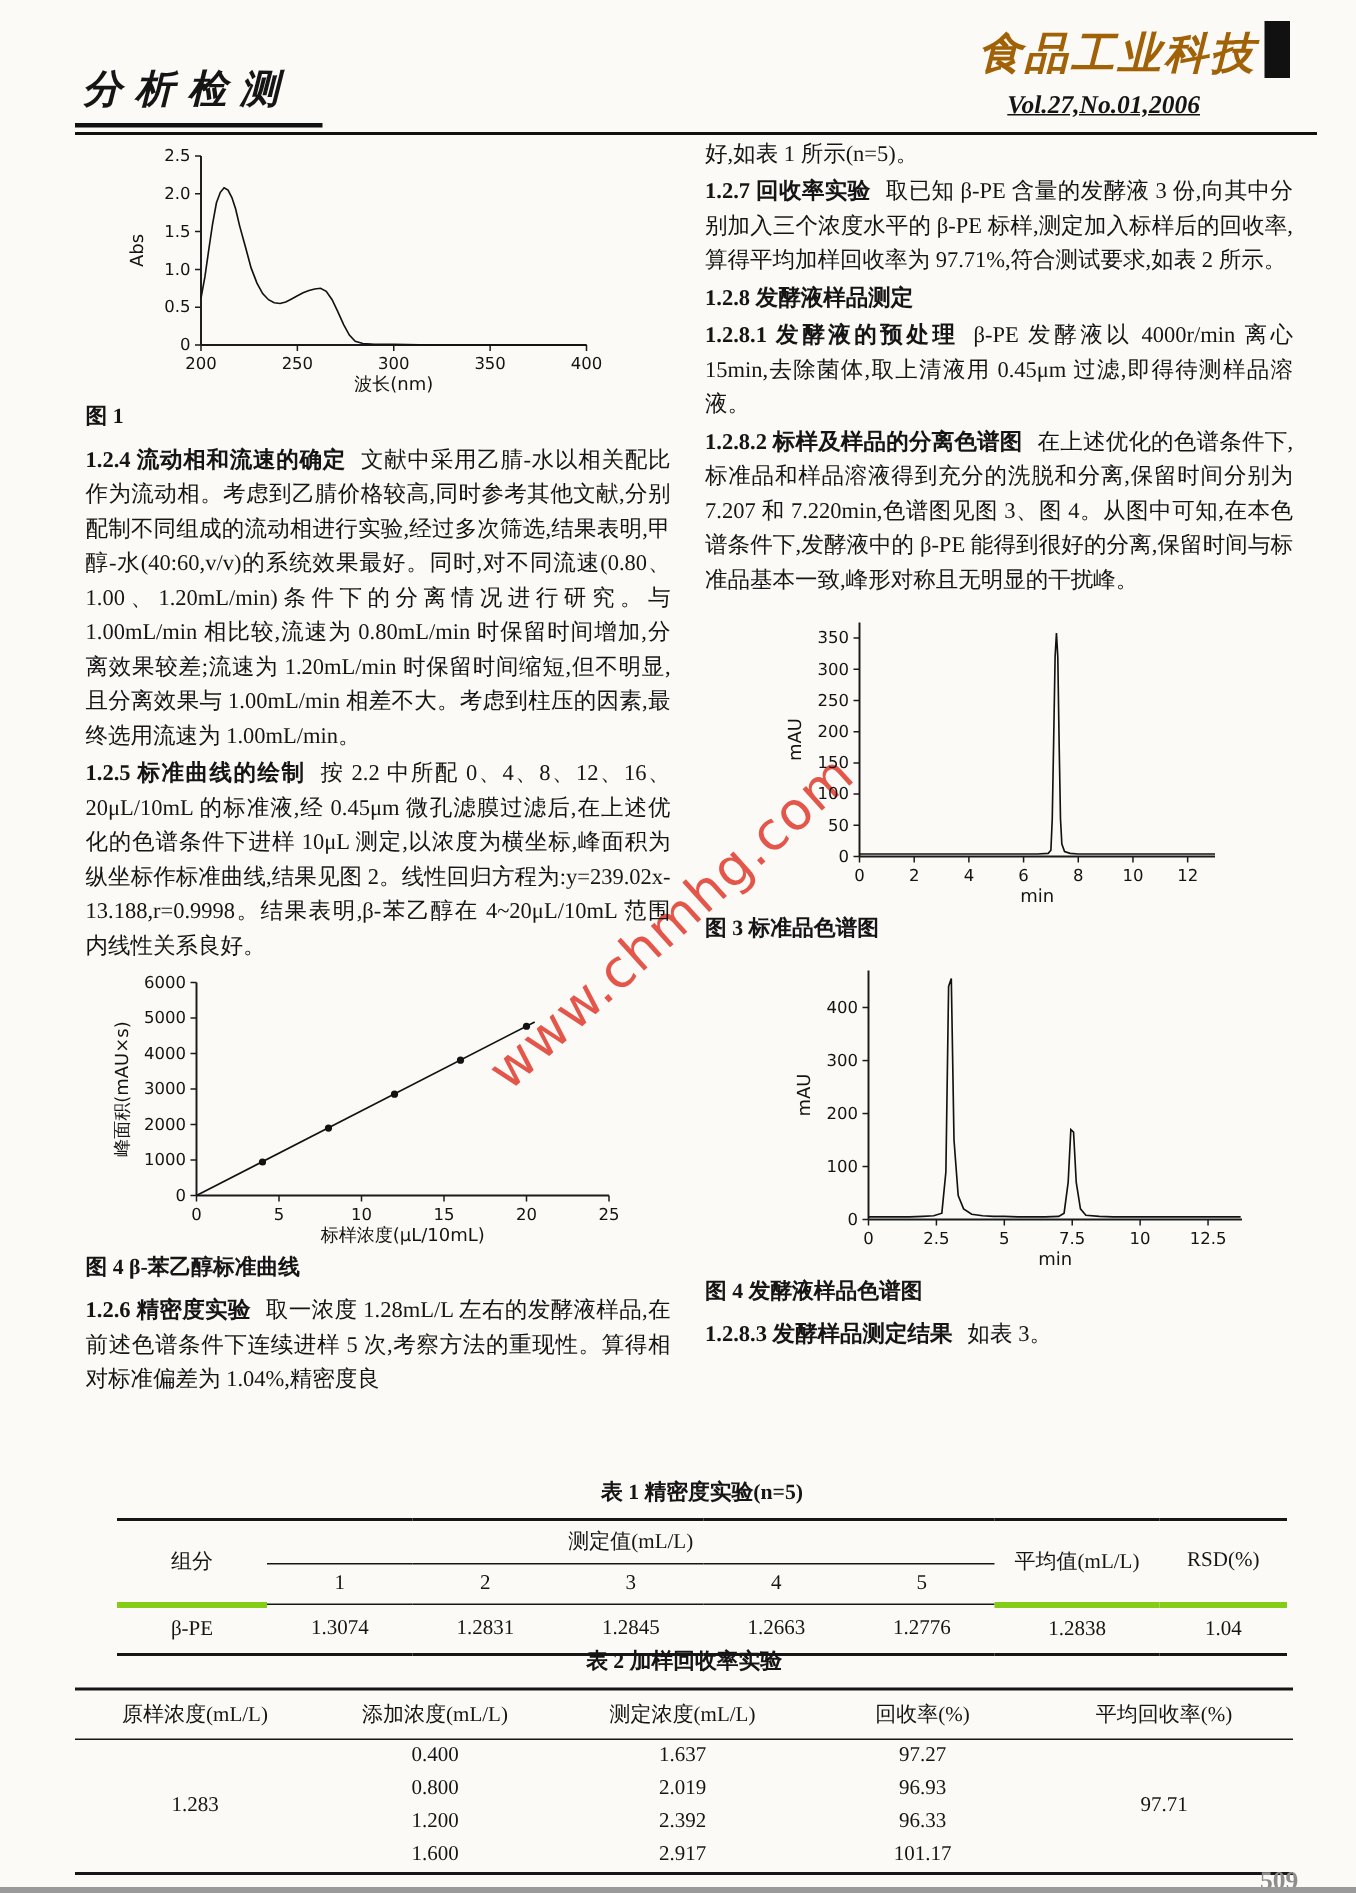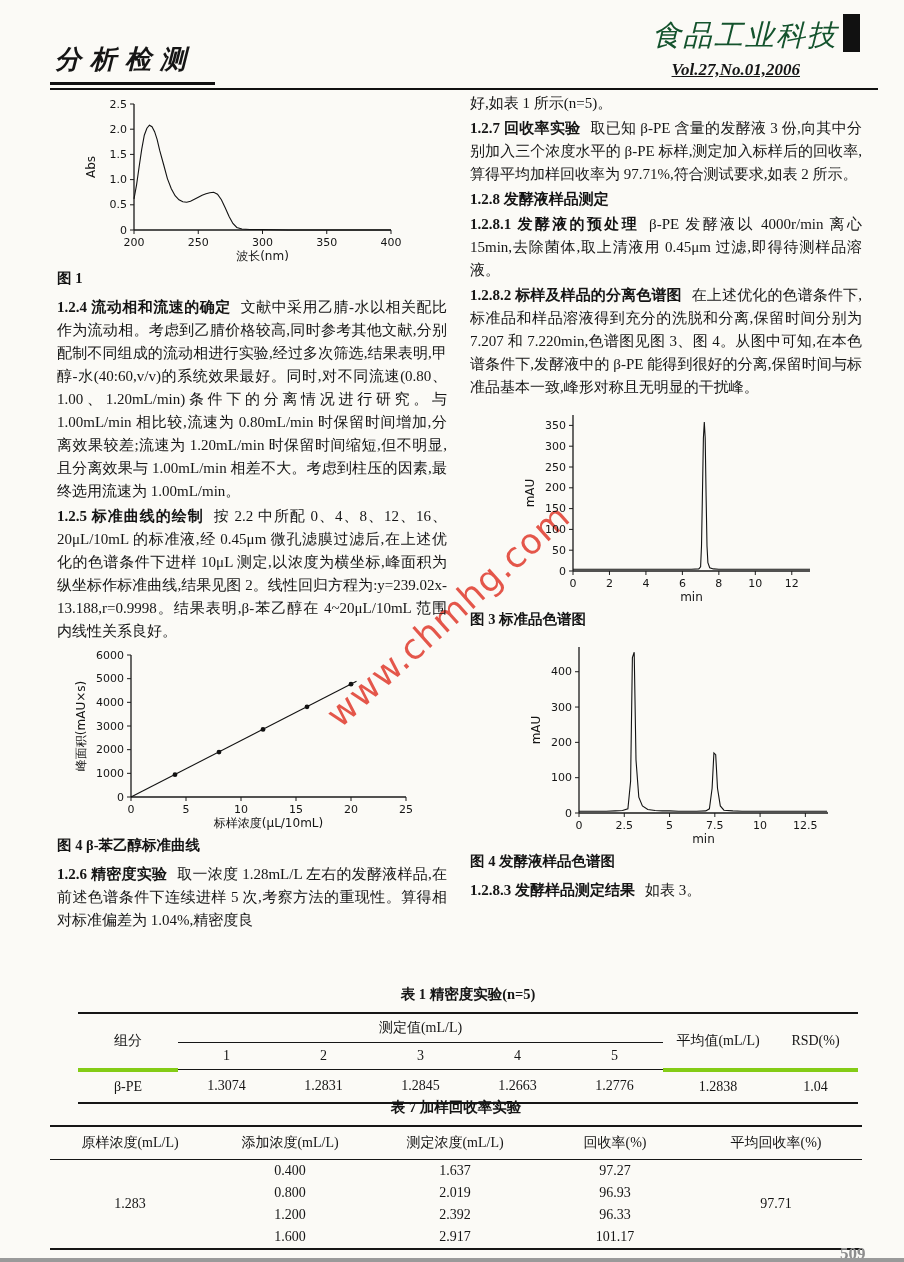--- a/index.html
+++ b/index.html
@@ -13,22 +13,22 @@
     position:absolute;left:55px;top:42px;font-size:26px;font-weight:bold;
     letter-spacing:9px;font-style:italic;
   }
   .rule-thick{position:absolute;left:50px;top:82px;width:165px;height:3px;background:#111;}
   .rule-long{position:absolute;left:50px;top:88px;width:828px;height:2px;background:#111;}
   .hdr-issue{
     position:absolute;left:540px;top:60px;width:260px;text-align:right;
     font-size:17px;font-weight:bold;font-style:italic;text-decoration:underline;
   }
   .hdr-logo{
-    position:absolute;right:66px;top:16px;font-size:29px;font-weight:normal;
-    font-style:italic;color:#14532d;letter-spacing:2px;
+    position:absolute;right:66px;top:16px;font-size:29px;font-weight:bold;
+    font-style:italic;color:#a16207;letter-spacing:2px;
   }
   .hdr-logo-bar{
     position:absolute;right:44px;top:14px;width:17px;height:38px;background:#111;
   }
   
   .col{position:absolute;font-size:15px;line-height:23px;text-align:justify;}
   .col-left{left:57px;top:92px;width:390px;}
   .col-right{left:470px;top:92px;width:392px;}
   .para{margin:0 0 2px 0;}
   .para b{margin-right:10px;}
@@ -294,21 +294,21 @@
           <td>1.2663</td>
           <td>1.2776</td>
           <td>1.2838</td>
           <td>1.04</td>
         </tr>
       </tbody>
     </table>
   </div>
 
   <div class="tblock tblock2">
-    <div class="tbl-cap">表 7  加样回收率实验</div>
+    <div class="tbl-cap">表 2  加样回收率实验</div>
     <table class="tbl t2">
       <colgroup>
         <col style="width:160px">
           <col style="width:160px">
           <col style="width:170px">
         <col style="width:150px">
           <col style="width:172px">
       </colgroup>
       <thead>
         <tr>

